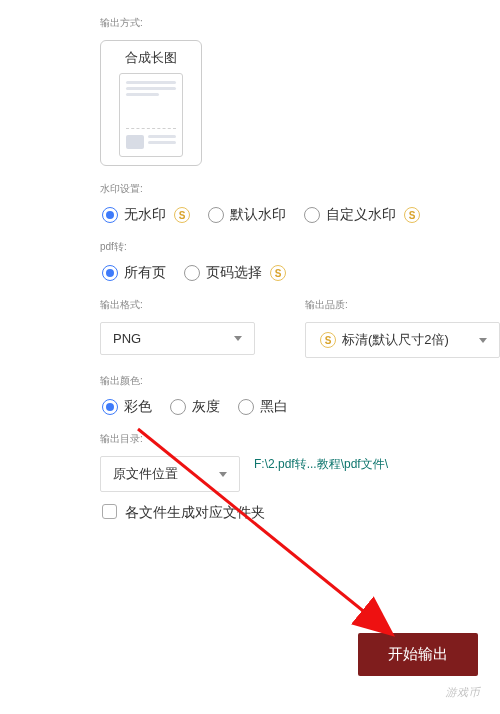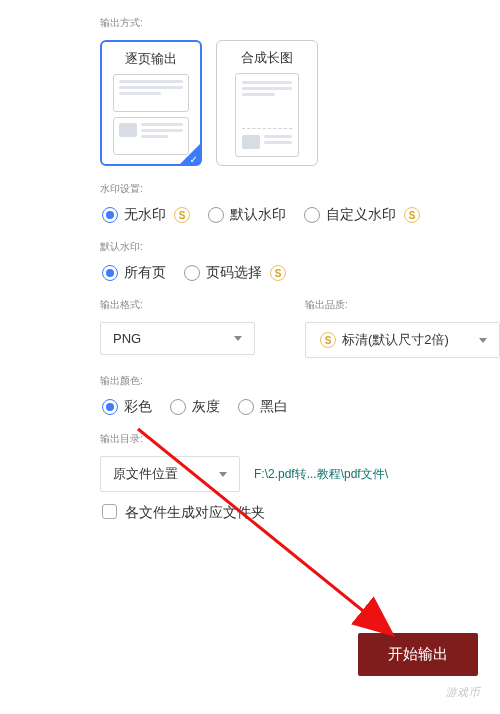--- a/index.html
+++ b/index.html
@@ -142,21 +142,21 @@
 .caret {
   width: 0; height: 0;
   border-left: 4px solid transparent;
   border-right: 4px solid transparent;
   border-top: 5px solid #888;
 }
 .select .left { display:flex; align-items:center; gap:6px; flex:1; }
 
 .path-row {
   display: flex;
-  align-items: center;
+  align-items: flex-start;
   gap: 14px;
 }
 .path-text { font-size: 12px; color: #0f766e; }
 
 .checkbox-row {
   display:flex; align-items:flex-start; gap:8px; margin-top: 12px;
   cursor: pointer; padding-left: 2px;
 }
 .chk {
   width: 15px; height: 15px; border:1.5px solid #aaa; border-radius:3px;
@@ -195,40 +195,20 @@
 .select-quality { width: 195px; }
 </style>
 </head>
 <body>
 
 <div class="panel">
 
   <div class="section">
     <div class="label">输出方式:</div>
     <div class="output-modes">
-      <div class="mode-card selected">
-        <div class="mode-title">逐页输出</div>
-        <div class="preview-1">
-          <div class="pg">
-              <div class="lines">
-                <div class="line"></div>
-                <div class="line"></div>
-                <div class="line short"></div>
-              </div>
-            </div>
-          <div class="pg">
-              <div class="block"></div>
-              <div class="lines">
-                <div class="line"></div>
-                <div class="line"></div>
-                <div class="line short"></div>
-              </div>
-            </div>
-        </div>
-      </div>
       <div class="mode-card">
         <div class="mode-title">合成长图</div>
         <div class="preview-2">
           <div class="lines">
               <div class="line"></div>
               <div class="line"></div>
               <div class="line short"></div>
             </div>
           <div class="divider"></div>
           <div class="row1">
@@ -257,21 +237,21 @@
       </div>
       <div class="radio">
         <span class="radio-dot"></span>
         <span>自定义水印</span>
         <span class="badge">S</span>
       </div>
     </div>
   </div>
 
   <div class="section">
-    <div class="label">默认水印:</div>
+    <div class="label">pdf转:</div>
     <div class="radio-row">
       <div class="radio checked">
         <span class="radio-dot"></span>
         <span>所有页</span>
       </div>
       <div class="radio">
         <span class="radio-dot"></span>
         <span>页码选择</span>
         <span class="badge">S</span>
       </div>

